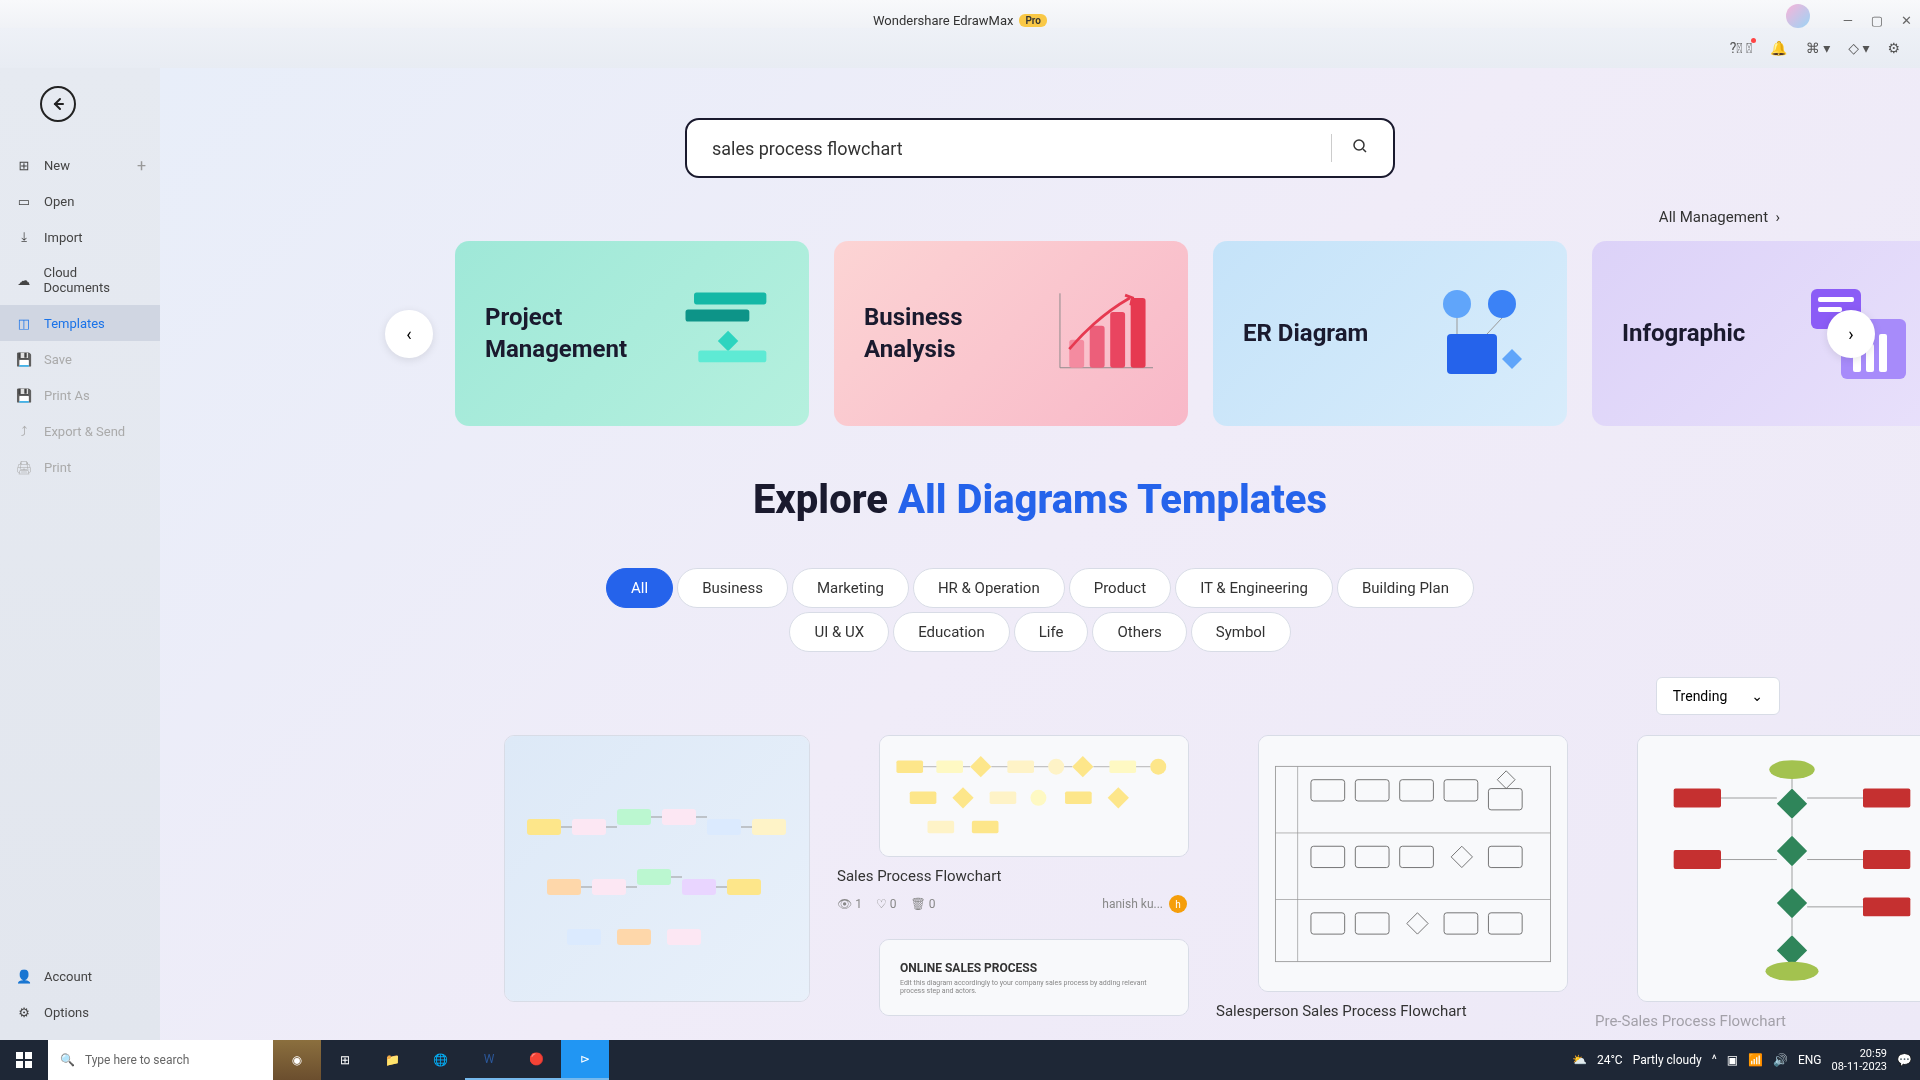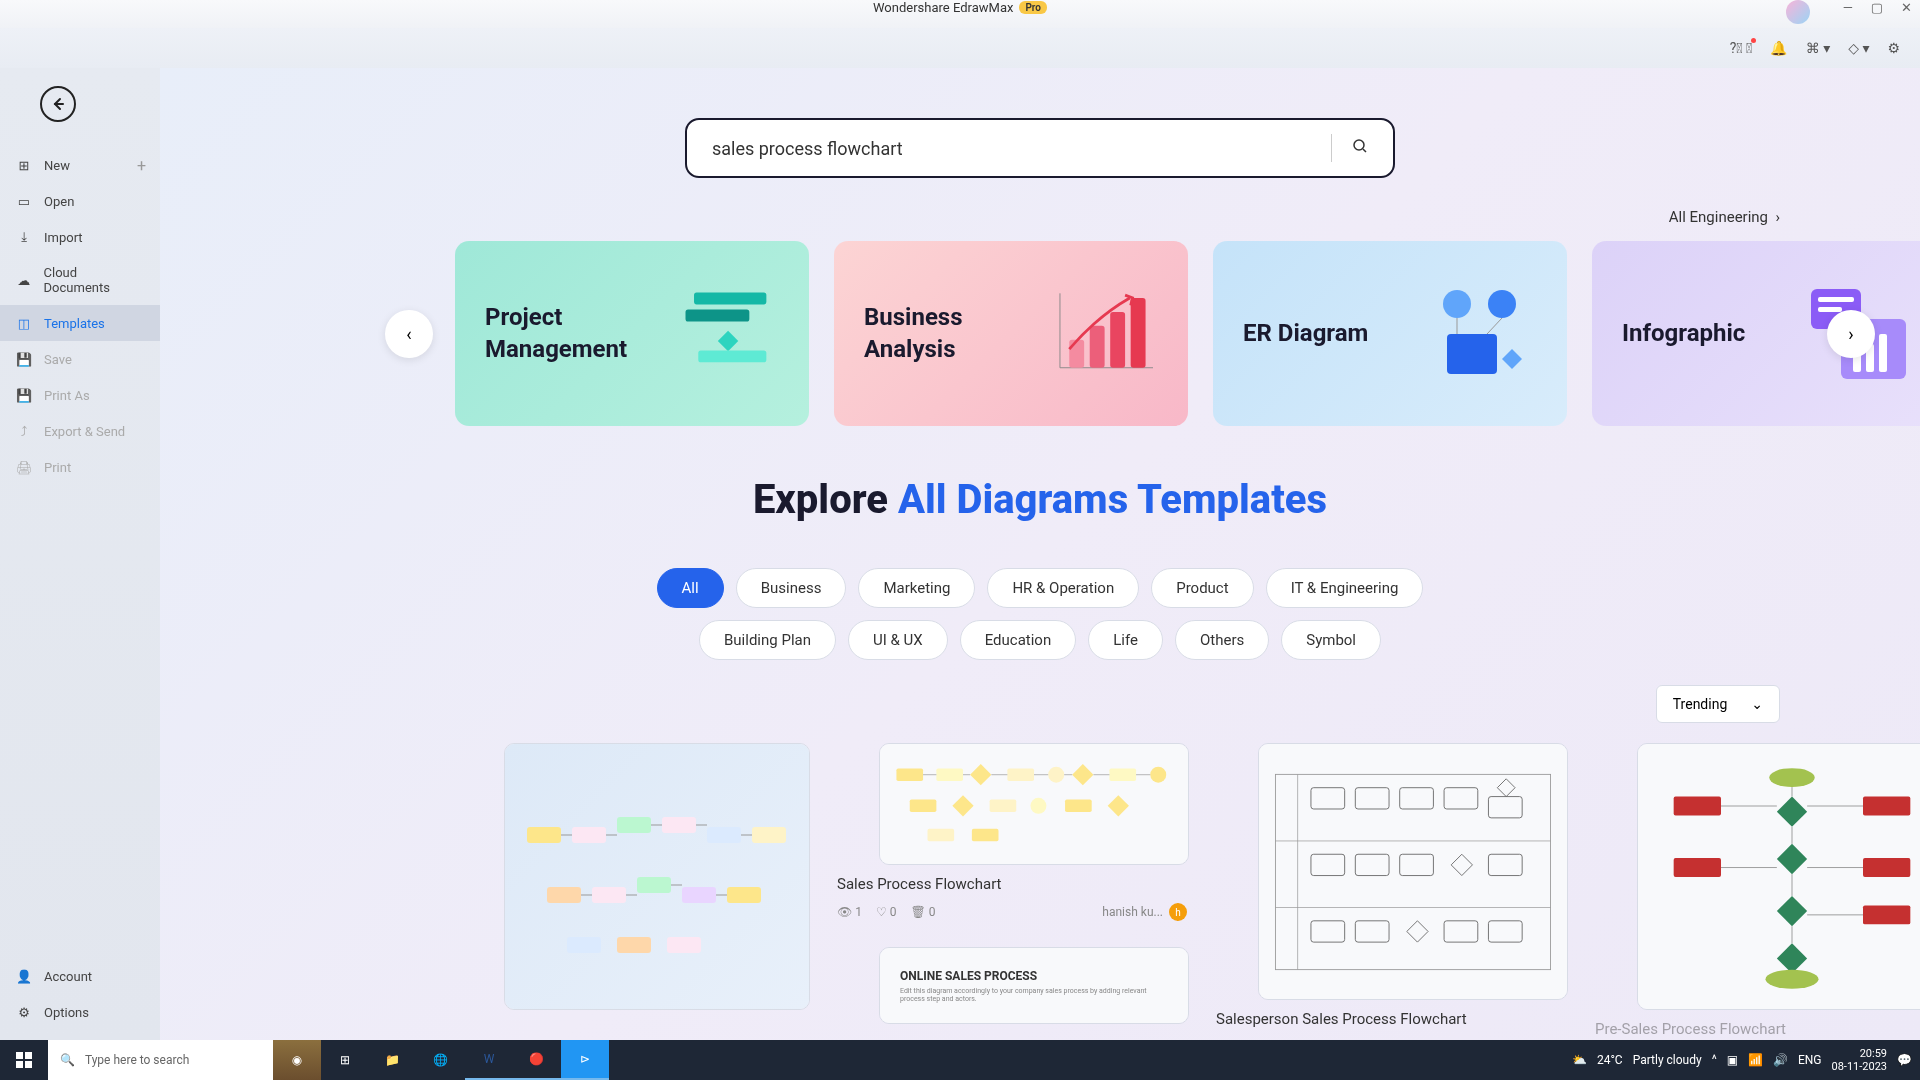--- a/index.html
+++ b/index.html
@@ -10,21 +10,21 @@
     }
     body {
       width: 1920px;
       height: 1080px;
       overflow: hidden;
       background: #f5f5f7;
     }
     .titlebar {
       height: 28px;
       display: flex;
-      align-items: flex-start;
+      align-items: flex-end;
       justify-content: center;
       background: linear-gradient(to bottom, #f8f9fb, #f0f2f6);
       position: relative;
     }
     .titlebar-title {
       font-size: 13px;
       color: #333;
       display: flex;
       align-items: center;
       gap: 6px;
@@ -222,21 +222,21 @@
       font-size: 40px;
       font-weight: 800;
       color: #1a1a2e;
       margin-bottom: 45px;
     }
     .explore-heading .blue { color: #2563eb; }
     
     .filter-tags {
       display: flex;
       flex-wrap: wrap;
-      gap: 12px;
+      gap: 4px;
       justify-content: center;
       max-width: 900px;
       margin: 0 auto 25px;
     }
     .tag {
       padding: 10px 24px;
       border-radius: 22px;
       border: 1px solid #d8dce6;
       background: #fff;
       font-size: 15px;
@@ -449,21 +449,21 @@
       <div class="search-divider"></div>
       <span class="search-icon">
         <svg width="16" height="16" viewBox="0 0 16 16">
             <circle cx="7" cy="7" r="5" stroke="#333" stroke-width="1.5" fill="none"></circle>
             <path d="M11 11l3 3" stroke="#333" stroke-width="1.5"></path>
           </svg>
       </span>
     </div>
 
     <div class="all-collections">
-      <span>All Engineering</span> &nbsp;›
+      <span>All Management</span> &nbsp;›
     </div>
 
     <div class="cards-row">
       <div class="carousel-btn left">‹</div>
       <div class="cat-card teal">
         <div class="cat-title">Project Management</div>
         <div class="cat-illus">
           <svg viewBox="0 0 120 100">
               <rect x="20" y="10" width="85" height="14" fill="#14b8a6" rx="3"></rect>
               <rect x="10" y="30" width="75" height="14" fill="#0d9488" rx="3"></rect>

